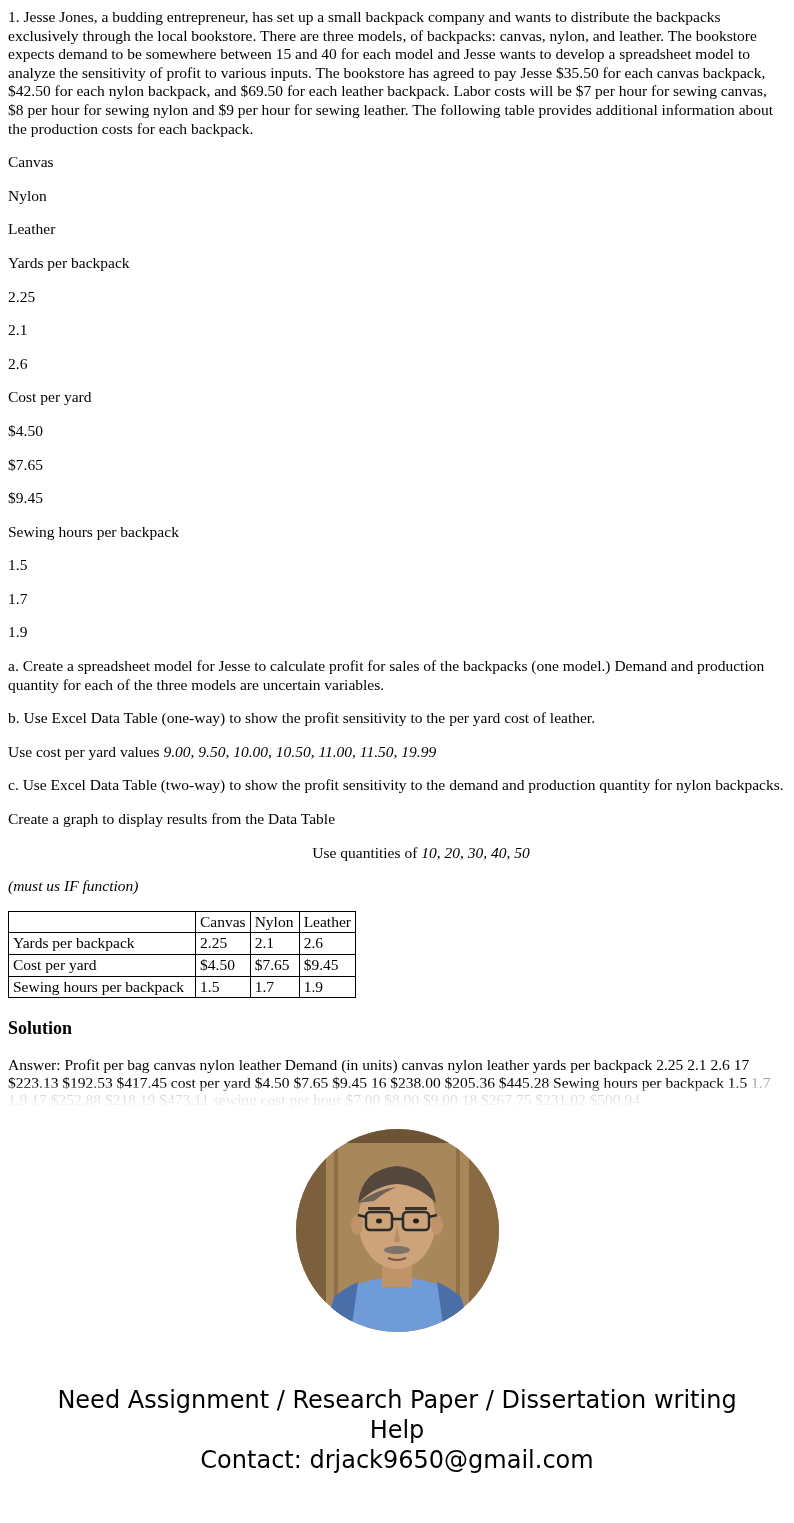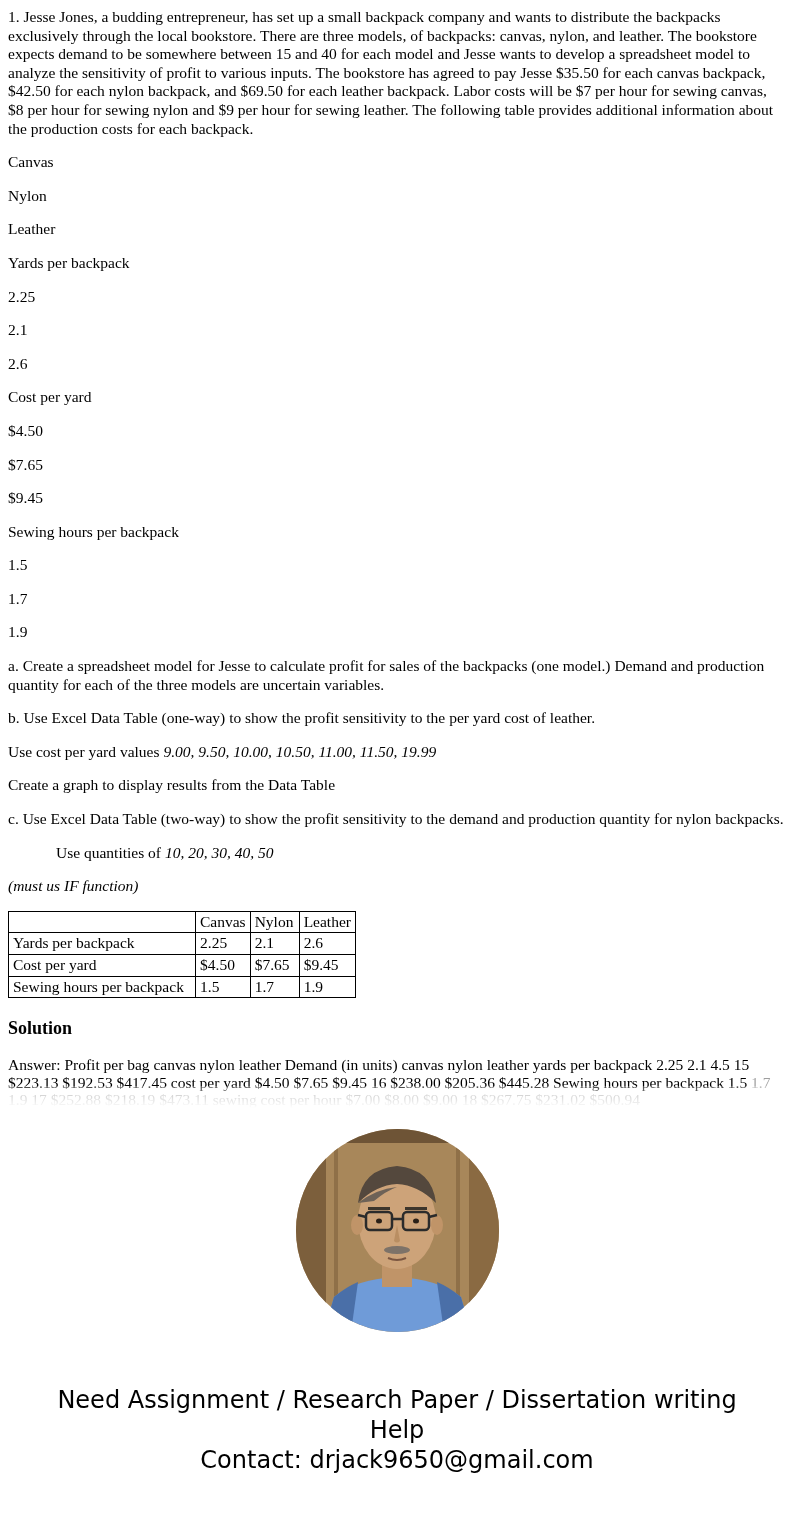--- a/index.html
+++ b/index.html
@@ -10,21 +10,21 @@
     box-sizing: border-box;
     padding: 8px;
     background: #fff;
     color: #000;
     font-family: "Liberation Serif", "DejaVu Serif", serif;
     font-size: 15.5px;
     line-height: 1.2;
   }
   .doc p { margin: 15px 0; }
   .doc p.first { margin-top: 0; }
-  .indent { padding-left: 48px; }
+  .indent { padding-left: 48px; text-align: center; }
   .italic { font-style: italic; }
 
   table.costs {
     border-collapse: collapse;
     border: 1px solid #000;
     margin: 15px 0 18px 0;
   }
   table.costs td {
     border: 1px solid #000;
     padding: 1px 4px;
@@ -101,22 +101,22 @@
     <p>Sewing hours per backpack</p>
     <p>1.5</p>
     <p>1.7</p>
     <p>1.9</p>
 
     <p>a. Create a spreadsheet model for Jesse to calculate profit for sales of the backpacks (one model.) Demand and production quantity for each of the three models are uncertain variables.</p>
     <p>b. Use Excel Data Table (one-way) to show the profit sensitivity to the per yard cost of leather.</p>
 
     <p><span>Use cost per yard values </span><span class="italic">9.00, 9.50, 10.00, 10.50, 11.00, 11.50, 19.99</span></p>
 
+    <p>c. Use Excel Data Table (two-way) to show the profit sensitivity to the demand and production quantity for nylon backpacks.</p>
     <p>Create a graph to display results from the Data Table</p>
-    <p>c. Use Excel Data Table (two-way) to show the profit sensitivity to the demand and production quantity for nylon backpacks.</p>
 
     <p class="indent"><span>Use quantities of </span><span class="italic">10, 20, 30, 40, 50</span></p>
 
     <p class="italic">(must us IF function)</p>
 
     <table class="costs">
       <tbody>
         <tr>
           <td class="label"></td>
           <td class="val">Canvas</td>
@@ -139,21 +139,21 @@
           <td class="label">Sewing hours per backpack</td>
           <td class="val">1.5</td>
           <td class="val">1.7</td>
           <td class="val">1.9</td>
         </tr>
       </tbody>
     </table>
 
     <h3 class="solution">Solution</h3>
 
-    <p class="answer"><span>Answer: Profit per bag canvas nylon leather Demand (in units) canvas nylon leather yards per backpack 2.25 2.1 4.5 15 $223.13 $192.53 $417.45 cost per yard $4.50 $7.65 $9.45 16 $238.00 $205.36 $445.28 Sewing hours per backpack 1.5 </span><span class="faded">1.7 1.9 17 $252.88 $218.19 $473.11 sewing cost per hour $7.00 $8.00 $9.00 18 $267.75 $231.02 $500.94</span></p>
+    <p class="answer"><span>Answer: Profit per bag canvas nylon leather Demand (in units) canvas nylon leather yards per backpack 2.25 2.1 2.6 17 $223.13 $192.53 $417.45 cost per yard $4.50 $7.65 $9.45 16 $238.00 $205.36 $445.28 Sewing hours per backpack 1.5 </span><span class="faded">1.7 1.9 17 $252.88 $218.19 $473.11 sewing cost per hour $7.00 $8.00 $9.00 18 $267.75 $231.02 $500.94</span></p>
 
   </div>
 
   <div class="avatar-wrap">
     <span class="avatar">
       <svg width="203" height="203" viewBox="0 0 203 203" xmlns="http://www.w3.org/2000/svg">
 
         <rect x="0" y="0" width="203" height="203" fill="#a8875a"></rect>
         <rect x="0" y="0" width="30" height="203" fill="#7c5f3c"></rect>
         <rect x="173" y="0" width="30" height="203" fill="#8a6a42"></rect>

